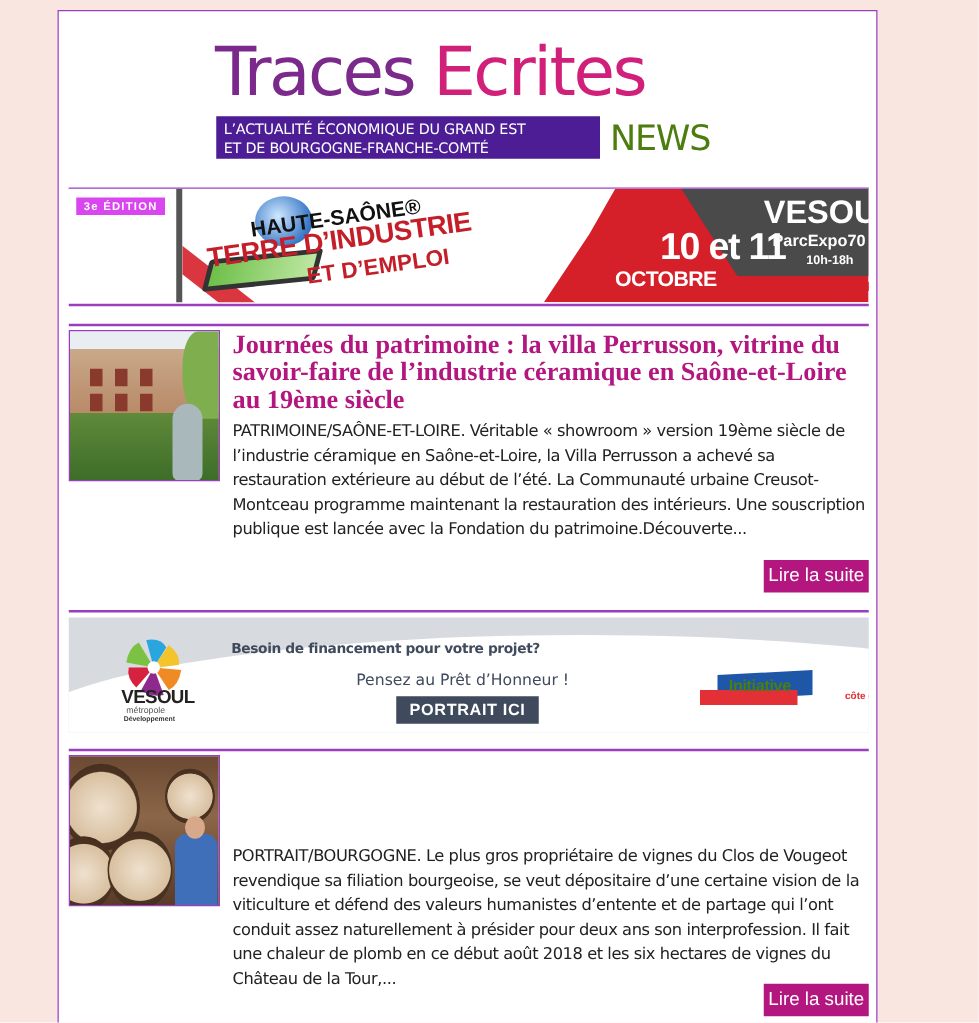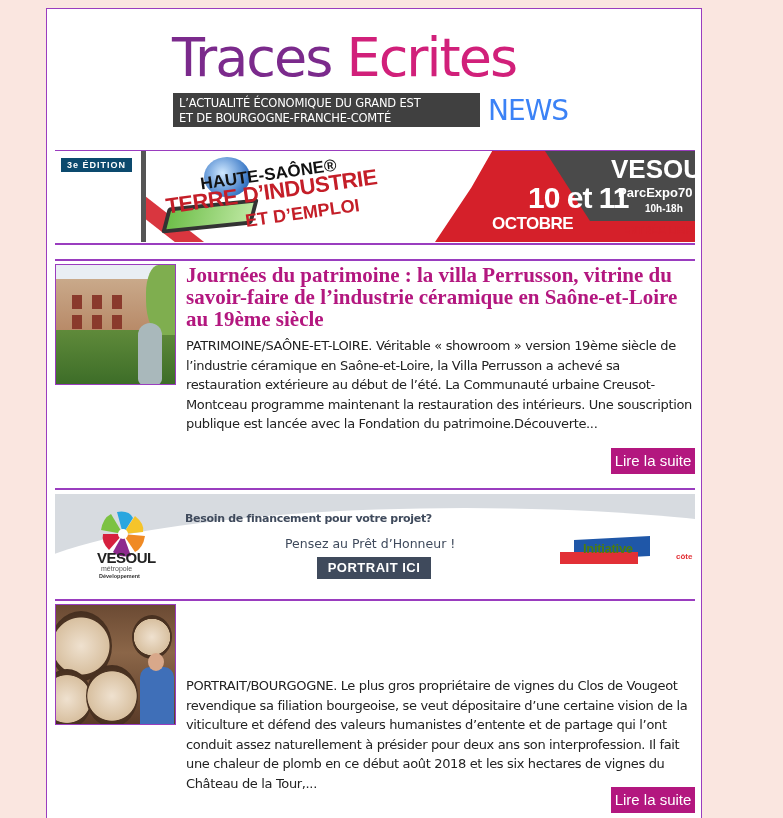--- a/index.html
+++ b/index.html
@@ -15,35 +15,35 @@
   }
   
   .logo { position:absolute; left:125px; top:18px; width:420px; height:110px; }
   .logo-title {
     position:absolute; left:0; top:-4px; font-family:"DejaVu Sans", sans-serif;
     font-size:54px; letter-spacing:-2px; line-height:70px; white-space:nowrap;
   }
   .logo-title .t1 { color:#7B2A8C; }
   .logo-title .t2 { color:#D1207A; }
   .logo-tag {
-    position:absolute; left:1px; top:66px; width:307px; height:34px; background:#404040;
+    position:absolute; left:1px; top:66px; width:307px; height:34px; background:#4c1d95;
     color:#ffffff; font-family:"DejaVu Sans", sans-serif; font-size:11.5px; line-height:15px;
     padding:3px 0 0 6px; box-sizing:border-box; letter-spacing:-0.2px; white-space:nowrap;
   }
   .logo-news {
     position:absolute; left:316px; top:66px; font-family:"DejaVu Sans", sans-serif; font-size:28px;
-    color:#3b82f6; line-height:36px; letter-spacing:-1px;
+    color:#4d7c0f; line-height:36px; letter-spacing:-1px;
   }
   .sep { position:absolute; left:8px; width:640px; height:0; border-top:2px solid #9A3DBF; }
 
   
   .banner1 { position:absolute; left:8px; top:142px; width:640px; height:91px; background:#fff; overflow:hidden; }
   .b1-left { position:absolute; left:0; top:0; width:86px; height:91px; }
   .b1-edition {
-    position:absolute; left:6px; top:7px; background:#0c4a6e; color:#fff; font-size:9px; font-weight:bold;
+    position:absolute; left:6px; top:7px; background:#d946ef; color:#fff; font-size:9px; font-weight:bold;
     letter-spacing:1px; padding:2px 6px; white-space:nowrap;
   }
   .b1-salon { position:absolute; left:6px; top:25px; font-size:11.5px; line-height:12.5px; color:#333; font-weight:bold; white-space:nowrap; }
   .b1-salon .red { color:#D5202A; }
   .b1-bar { position:absolute; left:86px; top:0; width:5px; height:91px; background:#555; }
   .b1-mid { position:absolute; left:91px; top:0; width:400px; height:91px; background:#fff; overflow:hidden; }
   .b1-stripe { position:absolute; left:-20px; top:30px; width:200px; height:18px; background:#D5202A; transform:rotate(38deg); transform-origin:left top; opacity:.9; }
   .b1-globe { position:absolute; left:58px; top:6px; width:46px; height:40px; border-radius:50%; background:radial-gradient(circle at 40% 40%, #cfe8ff, #3a78c6 70%, #1f4f8f); }
   .b1-tablet { position:absolute; left:20px; top:52px; width:88px; height:26px; background:#333; transform:skewX(-20deg) rotate(-6deg); border-radius:3px; }
   .b1-tablet::after { content:""; position:absolute; left:4px; top:4px; right:4px; bottom:4px; background:linear-gradient(90deg,#6ebf4a,#bde7a1); }

